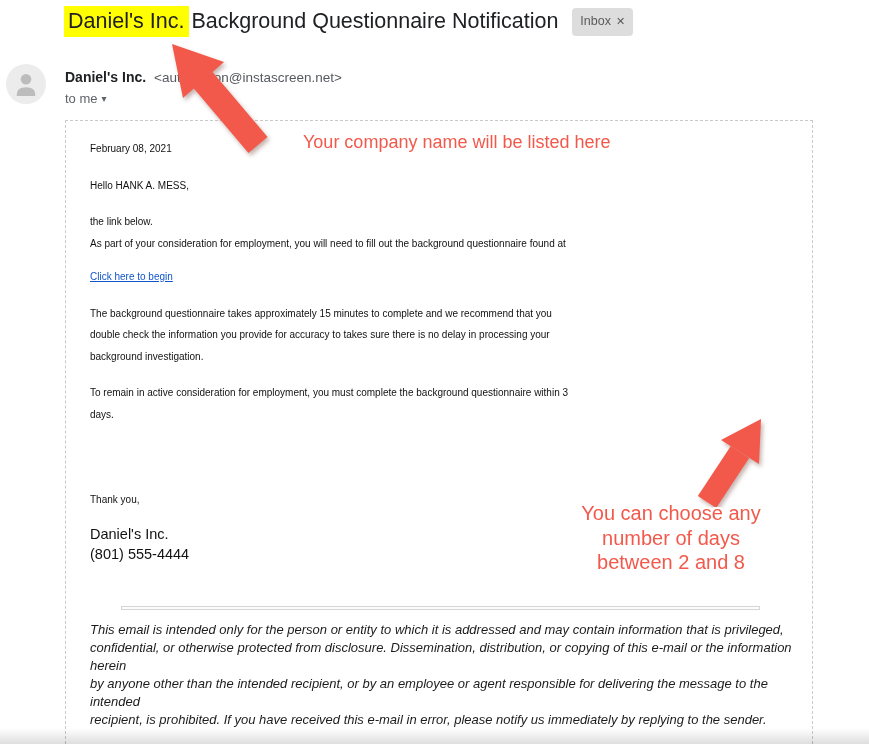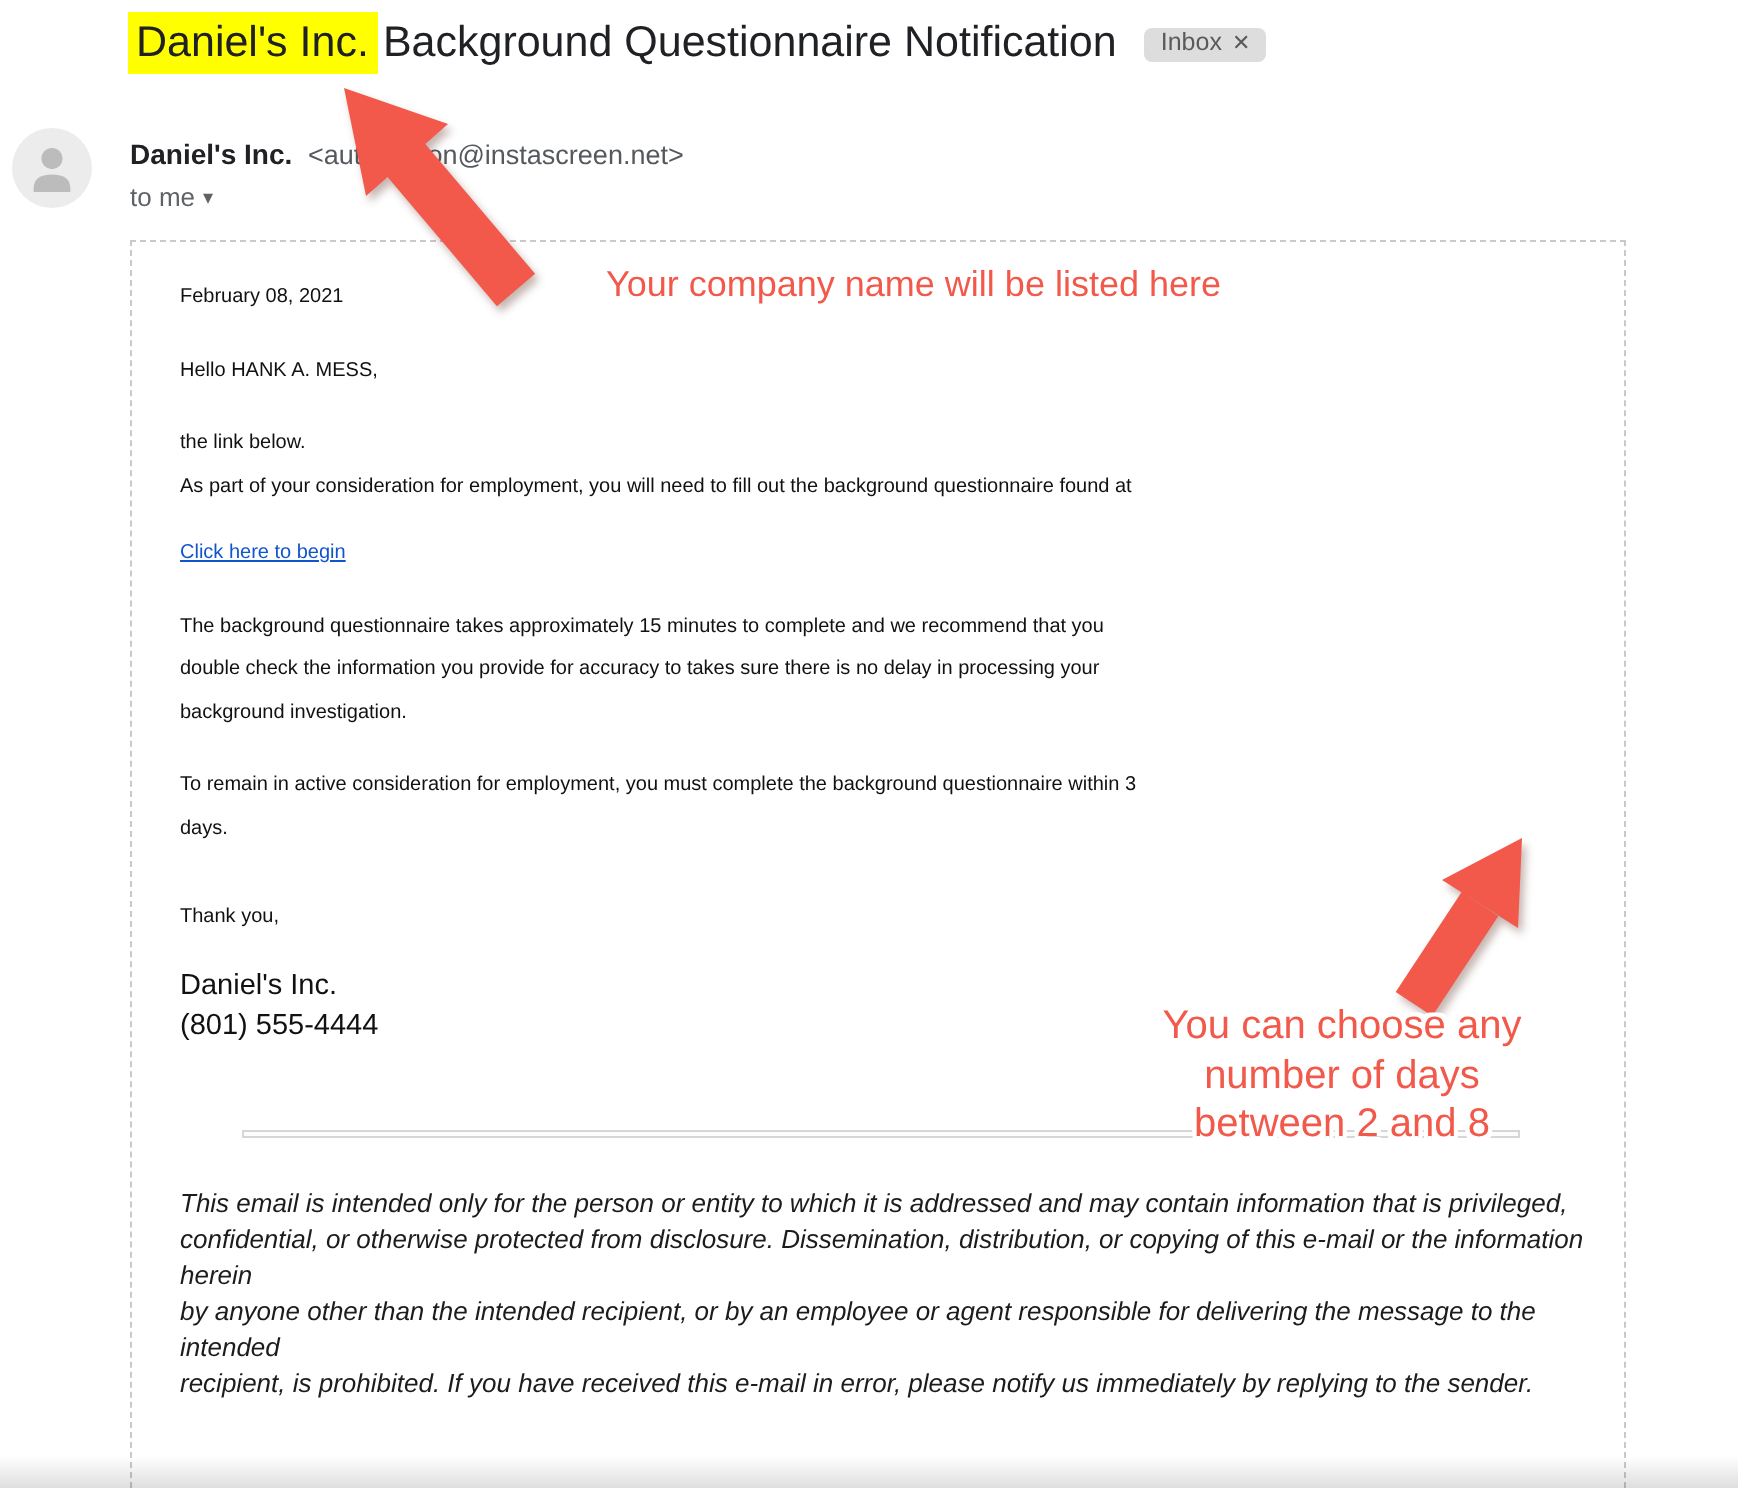--- a/index.html
+++ b/index.html
@@ -7,49 +7,49 @@
     position:relative;width:869px;height:744px;overflow:hidden;
     background:#fff;font-family:"Liberation Sans",sans-serif;color:#202124;
   }
   
   .subject-row{position:absolute;left:64px;top:6px;font-size:21.5px;line-height:30px;color:#202124;white-space:nowrap;}
   .subject-highlight{background:var(--highlight-color,#ffff00);padding:3px 5px 4px 4px;}
   .subject-rest{margin-left:2px;}
   .inbox-badge{
     display:inline-block;margin-left:14px;vertical-align:3px;
     background:#ddd;border-radius:4px;color:#5a5a5a;
-    font-size:12.5px;line-height:13px;padding:1px 8px 2px 8px;cursor:default;
+    font-size:12.5px;line-height:25px;padding:1px 8px 2px 8px;cursor:default;
   }
   .inbox-close{margin-left:5px;font-size:11px;color:#5a5a5a;}
   
   .avatar{position:absolute;left:6px;top:64px;width:40px;height:40px;}
   .sender-line{position:absolute;left:65px;top:69px;font-size:14px;line-height:17px;white-space:nowrap;}
   .sender-name{font-weight:bold;color:#202124;}
   .sender-email{font-weight:normal;color:#55595e;font-size:13.5px;margin-left:4px;}
   .to-me{position:absolute;left:65px;top:91px;font-size:13px;color:#5f6368;line-height:16px;}
   .chevron{font-size:10px;color:#5f6368;margin-left:4px;vertical-align:1px;}
   
   .email-box{
     position:absolute;left:65px;top:120px;width:748px;height:624px;
     border:1px dashed #c9c9c9;border-bottom:none;box-sizing:border-box;
     background:#fff;padding:0 20px 0 24px;
   }
   .email-box .line{font-size:10px;line-height:21.5px;color:#111;}
   .p{margin:15px 0 0 0;}
   .p-date{margin-top:17px;}
   .p-link{margin-top:12px;}
-  .p-closing{margin-top:23px;}
+  .p-closing{margin-top:64px;}
   .p-sig{margin-top:13px;}
   .sig-line{font-size:14.5px;line-height:20.5px;color:#111;}
   a.email-link{color:var(--link-color,#1155cc);text-decoration:underline;cursor:pointer;}
   .divider{
     margin:41px 0 0 31px;width:637px;height:2px;
     border:1px solid #d6d6d6;background:#fcfcfc;box-sizing:content-box;
   }
-  .disclaimer{margin-top:24px;font-style:italic;font-size:13px;line-height:18px;color:#1c1c1c;}
+  .disclaimer{margin-top:11px;font-style:italic;font-size:13px;line-height:18px;color:#1c1c1c;}
   
   .annot-text{
     position:absolute;font-weight:normal;color:var(--annot-color,#f2594b);
     text-shadow:-2px -2px 0 #fff,2px -2px 0 #fff,-2px 2px 0 #fff,2px 2px 0 #fff,
                  0 -2px 0 #fff,0 2px 0 #fff,-2px 0 0 #fff,2px 0 0 #fff;
     z-index:30;
   }
   .annot-company{left:303px;top:132px;font-size:18px;white-space:nowrap;}
   .annot-days{left:556px;top:501px;width:230px;text-align:center;font-size:20px;line-height:24.5px;}
   .arrow-layer{position:absolute;left:0;top:0;width:869px;height:744px;z-index:25;pointer-events:none;}

